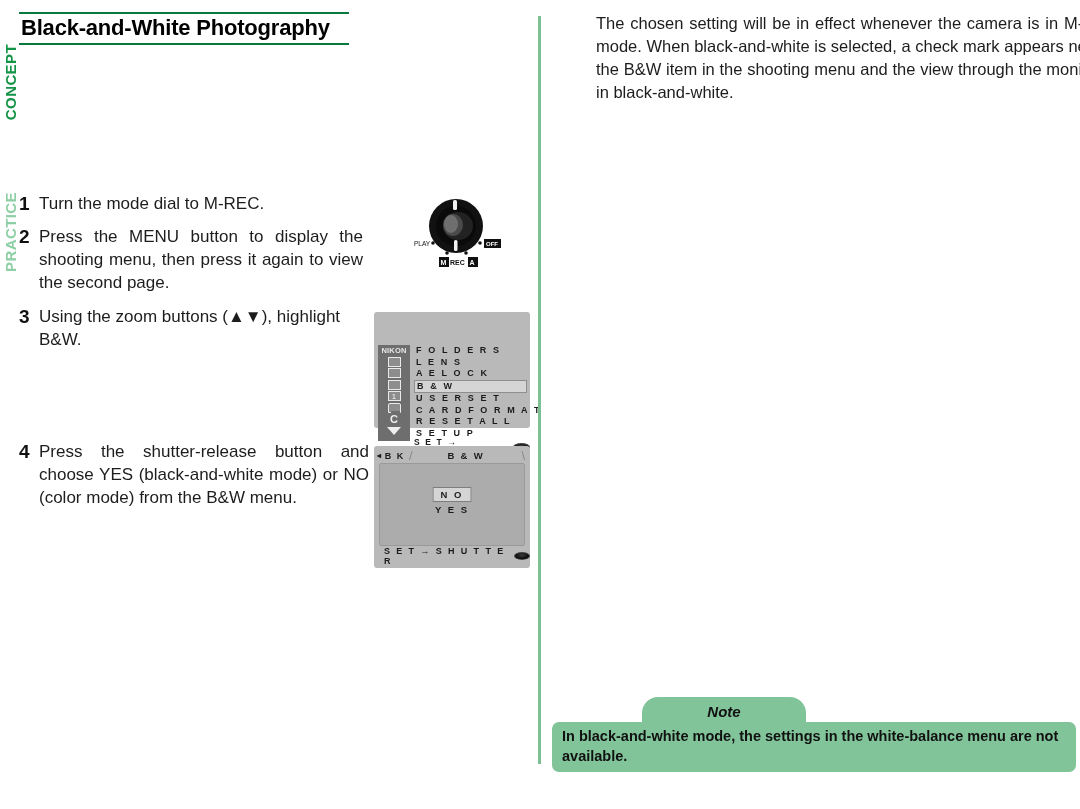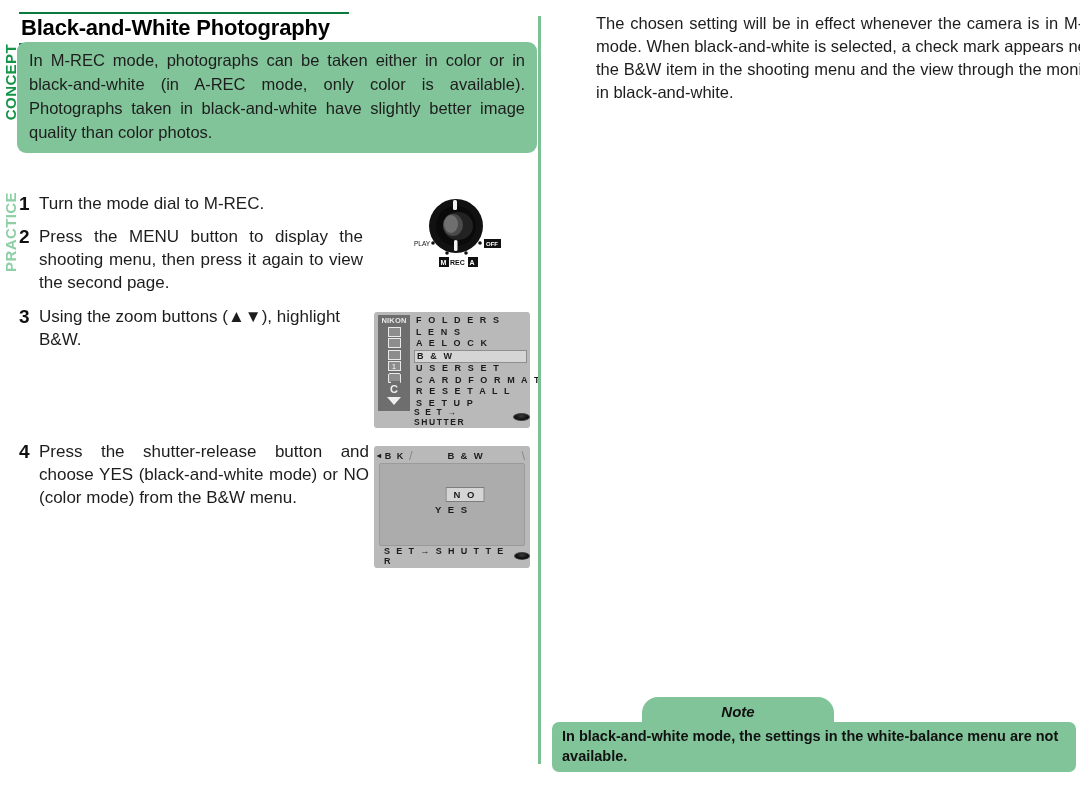--- a/index.html
+++ b/index.html
@@ -87,21 +87,21 @@
   .dial { position: absolute; left: 404px; top: 196px; width: 105px; height: 74px; }
   .dial svg { display: block; }
 
   
   .lcd1 {
     position: absolute; left: 374px; top: 312px;
     width: 156px; height: 116px;
     background: #b9b9b9;
     border-radius: 3px;
   }
-  .lcd1-inner { position: relative; width: 100%; height: 100%; }
+  .lcd1-inner { position: relative; width: 100%; height: 100%; margin-top: 30px; }
   .lcd-sidebar {
     position: absolute; left: 4px; top: 3px;
     width: 32px; height: 96px;
     background: #6e6e6e;
     display: flex; flex-direction: column; align-items: center;
   }
   .lcd-nikon {
     font-size: 7.5px; font-weight: bold; color: #e8e8e8;
     letter-spacing: 0.2px; margin-top: 1px;
     font-family: "Liberation Sans", sans-serif;
@@ -171,21 +171,21 @@
   }
   .lcd2-screen {
     position: absolute; left: 5px; top: 17px; width: 146px; height: 83px;
     background: #acacac; border: 1px solid #9a9a9a; border-radius: 2px;
   }
   .opt {
     position: absolute; left: 50%; transform: translateX(-50%);
     font-size: 9.5px; font-weight: bold; color: #1b1b1b; letter-spacing: 2px;
     font-family: "Liberation Sans", sans-serif;
   }
-  .opt-no { top: 23px; background: #d5d5d5; border: 1px solid #7d7d7d; padding: 1px 7px; margin-left: 13px; }
+  .opt-no { top: 23px; background: #d5d5d5; border: 1px solid #7d7d7d; padding: 1px 7px; }
   .opt-yes { top: 40px; text-align: center; }
   .lcd2-foot {
     position: absolute; left: 10px; bottom: 2px;
     font-size: 9px; font-weight: bold; color: #1b1b1b; letter-spacing: 1.9px;
     display: flex; align-items: center; gap: 2px;
     font-family: "Liberation Sans", sans-serif;
   }
 
   
   .right-para {
@@ -193,21 +193,21 @@
     font-size: 16.5px; color: #1d1d1d; line-height: 23px;
     text-align: justify; text-justify: inter-word;
     font-family: "Liberation Sans", sans-serif;
     margin-left: 44px;
   }
 
   
   .note-wrap { position: absolute; left: 0; top: 697px; width: 524px; }
   .note-tab {
     position: absolute; left: 90px; top: 0;
-    width: 192px; height: 32px;
+    width: 164px; height: 32px;
     background: #81c499;
     border-radius: 16px 16px 0 0;
     text-align: center;
   }
   .note-tab span {
     display: block; padding-top: 6px;
     font-size: 15px; font-weight: bold; font-style: italic; color: #111;
     font-family: "Liberation Sans", sans-serif;
   }
   .note-body {
@@ -257,23 +257,20 @@
 
     <div class="title-wrap">
       <div class="rule-top"></div>
       <div class="title-text">Black-and-White Photography</div>
       <div class="rule-bot"></div>
     </div>
 
     <div class="vtab vtab-concept">CONCEPT</div>
     <div class="vtab vtab-practice">PRACTICE</div>
 
-    <div class="concept-box">
-      <p>In M-REC mode, photographs can be taken either in color or in black-and-white (in A-REC mode, only color is available).  Photographs taken in black-and-white have slightly better image quality than color photos.</p>
-    </div>
 
 
     <div class="step step1">
       <div class="step-num">1</div>
       <div class="step-body">Turn the mode dial to M-REC.</div>
     </div>
 
     <div class="step step2">
       <div class="step-num">2</div>
       <div class="step-body just">Press the MENU button to display the shooting menu, then press it again to view the second page.</div>

